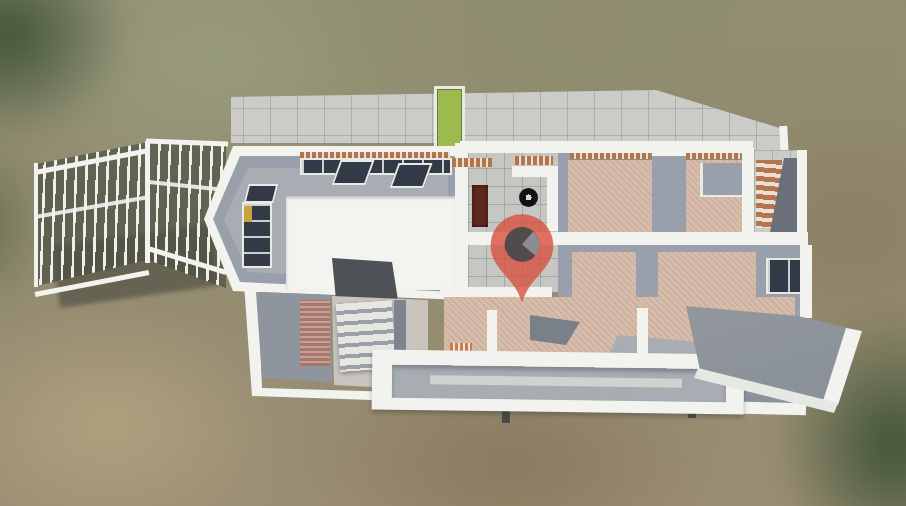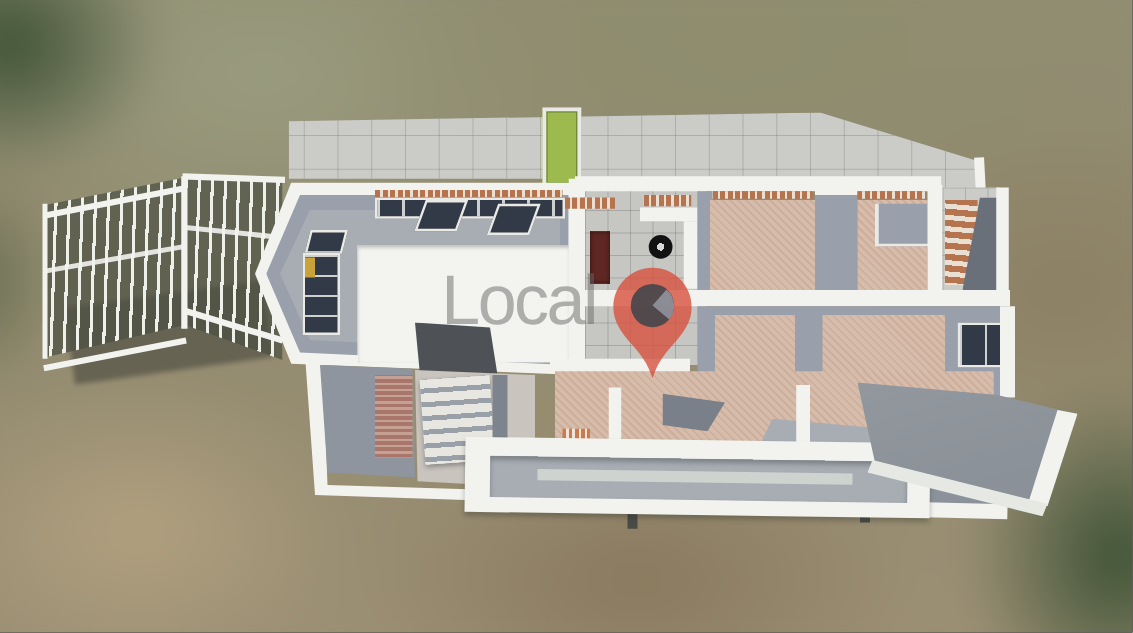--- a/index.html
+++ b/index.html
@@ -161,20 +161,19 @@
   <div class="abs gd" style="left:394px;top:300px;width:12px;height:80px;"></div>
 
   <div class="abs w" style="left:372px;top:352px;width:372px;height:60px;transform:rotate(0.8deg);box-shadow:0 3px 4px rgba(50,52,46,.35);"></div>
   <div class="abs fg" style="left:392px;top:367px;width:334px;height:33px;transform:rotate(0.8deg);box-shadow:inset 0 3px 4px rgba(70,75,80,.45);"></div>
   <div class="abs" style="left:430px;top:377px;width:252px;height:9px;background:#cfd3d0;transform:rotate(0.8deg);"></div>
 
   <div class="full" style="clip-path:polygon(686px 306px,798px 316px,860px 331px,836px 404px,700px 370px);background:linear-gradient(165deg,#b0b4b8 0%,#8b9198 80%);"></div>
   <div class="full w" style="clip-path:polygon(846px 328px,862px 331px,838px 405px,823px 401px);"></div>
   <div class="full" style="clip-path:polygon(698px 368px,838px 403px,834px 413px,694px 378px);background:#e6e8e3;"></div>
 
-  <div id="wm-line1">Local</div>
   <svg class="abs" style="left:488px;top:212px;" width="68" height="94" viewBox="0 0 60 84">
     <path d="M30 2 C14.5 2 2 14.5 2 30 C2 41 8 48.5 15 56.5 C20 62.3 25.5 68.6 28.3 76.5 L30 81 L31.7 76.5 C34.5 68.6 40 62.3 45 56.5 C52 48.5 58 41 58 30 C58 14.5 45.5 2 30 2 Z" fill="var(--pinRed)" opacity="0.8"></path>
     <circle cx="30" cy="29" r="15.5" fill="var(--pinInner)" opacity="0.92"></circle>
     <path d="M30 29 L40 17.5 A15.5 15.5 0 0 1 42 39 Z" fill="var(--pinWedge)" opacity="0.95"></path>
   </svg>
 
 </div>
 
 </body></html>

